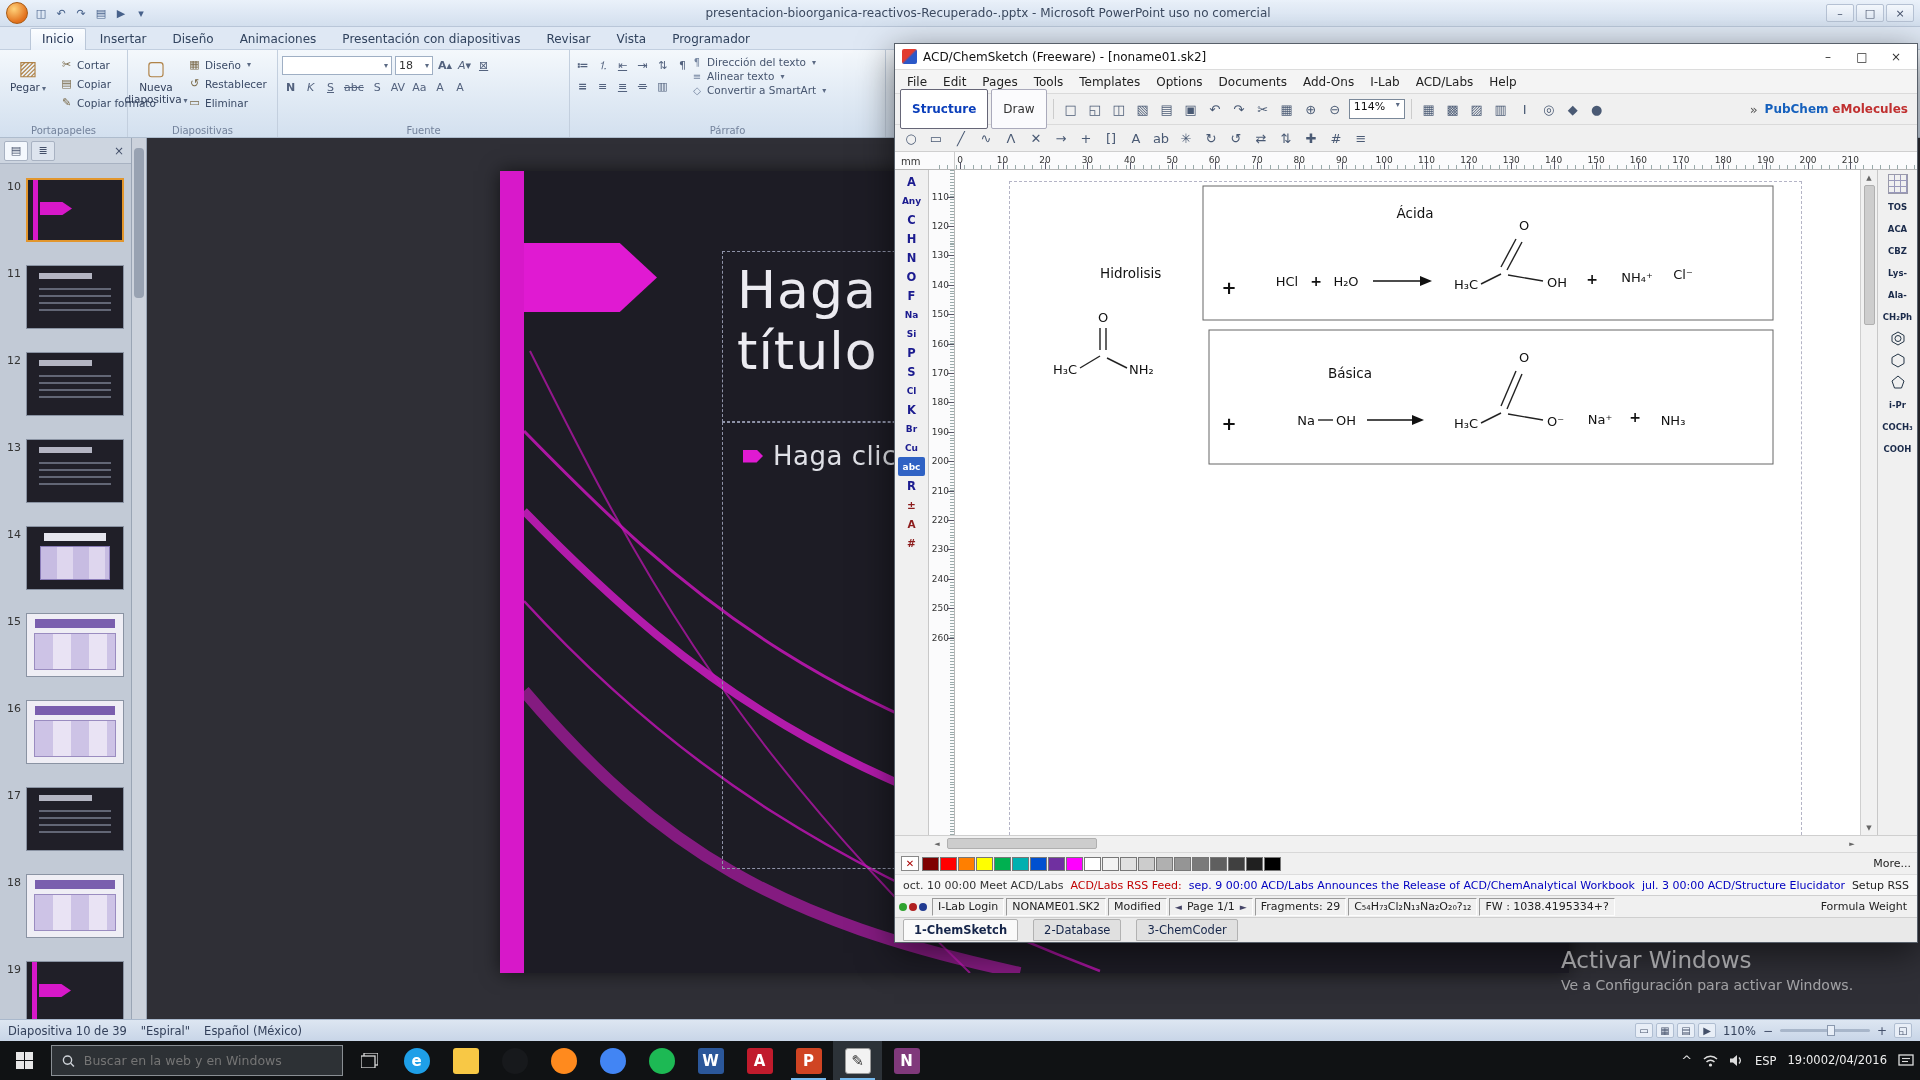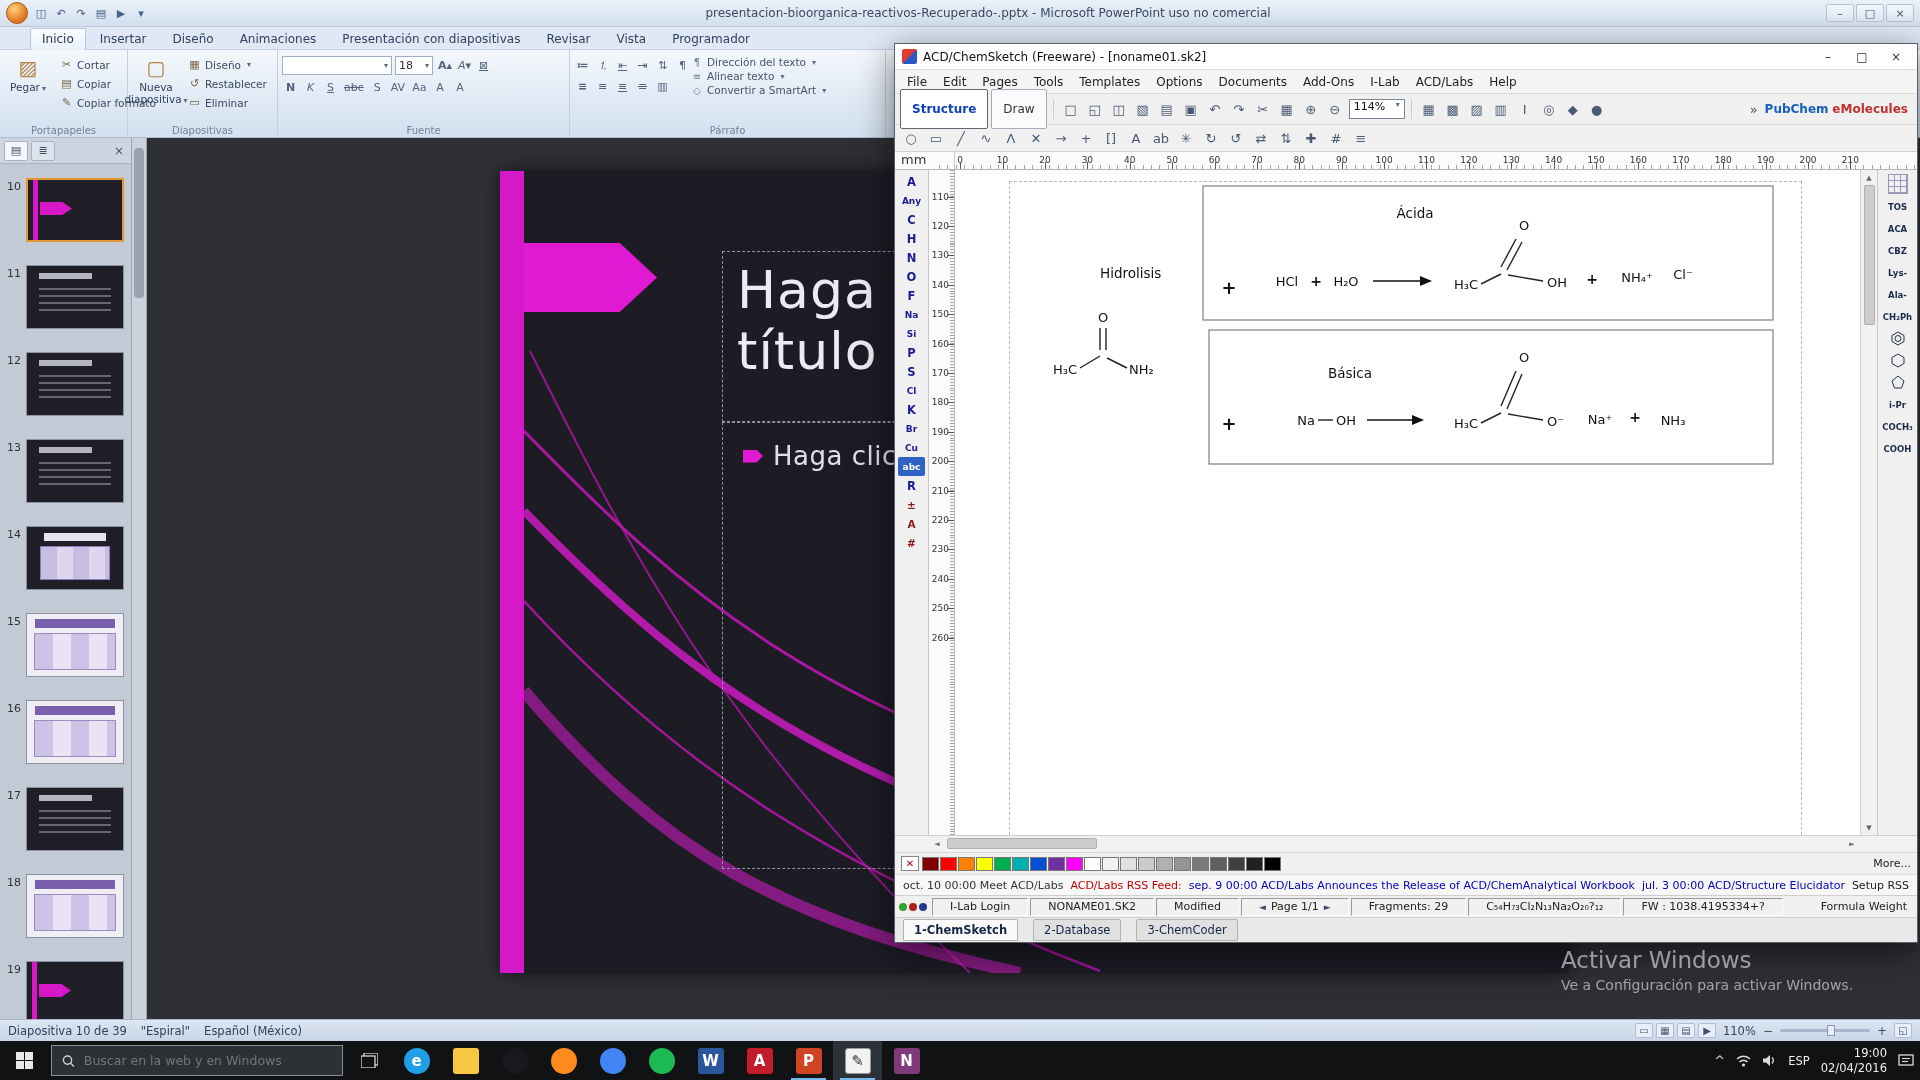--- a/index.html
+++ b/index.html
@@ -97,21 +97,21 @@
 .cs-tabbtn.active{color:#0b3fbb;font-weight:bold;background:#fff;border-color:#667}
 .vsep{width:1px;height:20px;background:#ccc;margin:0 3px;flex:none}
 .tbi{width:22px;height:22px;display:flex;align-items:center;justify-content:center;font-size:13px;color:#4a5a74;border:1px solid transparent;border-radius:2px;flex:none}
 .zoom-box{border:1px solid #7a8899;background:#fff;width:56px;height:20px;font-size:11px;display:flex;justify-content:space-between;padding:0 4px;color:#111}
 .cs-more{margin-left:auto;font-size:13px;color:#555;padding:0 4px}
 .brand{font-size:12px;white-space:nowrap;padding-right:4px}
 .brand .b1{color:#1560bd;font-weight:bold}
 .brand .b2{color:#c03030;font-weight:bold}
 .cs-tb2{height:27px;display:flex;align-items:center;gap:3px;padding:0 5px;border-bottom:1px solid #cfcfcf;flex:none}
 .cs-rulerrow{height:18px;display:flex;flex:none;background:#fbfbfc;border-bottom:1px solid #b8b8b8}
-.ruler-corner{width:60px;flex:none;font-size:13px;color:#333;display:flex;align-items:flex-end;padding:0 0 2px 6px;border-right:1px solid #ccc}
+.ruler-corner{width:60px;flex:none;font-size:10px;color:#333;display:flex;align-items:flex-end;padding:0 0 2px 6px;border-right:1px solid #ccc}
 .hruler{flex:1;display:flex;align-items:flex-end;overflow:hidden;margin-left:-16px;position:relative}
 .hruler::before{content:"";position:absolute;left:0;right:0;bottom:0;height:4px;background:repeating-linear-gradient(90deg,#9aa 0 1px,transparent 1px 8.48px)}
 .hnum{width:42.4px;flex:none;text-align:center;font-size:9px;color:#333;position:relative;padding-bottom:4px}
 .hnum::after{content:"";position:absolute;left:50%;bottom:0;width:1px;height:7px;background:#556}
 .cs-main{flex:1;display:flex;min-height:0}
 .el-bar{width:34px;flex:none;border-right:1px solid #c8c8c8;background:#f0f0f0;padding-top:2px}
 .el-btn{height:19px;margin:0 3px;display:flex;align-items:center;justify-content:center;font-weight:bold;font-size:11.5px;color:#1b1b8f;border:1px solid transparent;border-radius:2px}
 .el-btn.small{font-size:9px}
 .el-btn.sym{color:#8c1b1b;font-size:10.5px}
 .el-btn.active{background:#2f62c4;color:#fff}
@@ -139,21 +139,21 @@
 .nocolor{width:18px;height:15px;border:1px solid #888;display:flex;align-items:center;justify-content:center;font-size:10px;color:#a00;background:#fff;margin-right:2px}
 .swatches{display:flex;gap:1px}
 .swatch{width:17px;height:14px;border:1px solid #777}
 .more-link{margin-left:auto;font-size:11px;color:#222}
 .rss-row{height:21px;flex:none;display:flex;align-items:center;gap:7px;padding:8px 8px;background:#f7f7f7;border-top:1px solid #ddd;font-size:11px;white-space:nowrap;overflow:hidden}
 .rss-seg{flex:none}
 .setup-rss{margin-left:auto;font-size:11px;color:#222;flex:none}
 .cs-status{height:22px;flex:none;display:flex;align-items:center;gap:2px;padding:0 4px;background:#f0f0f0;border-top:1px solid #cfcfcf}
 .dots{display:flex;gap:2px;margin-right:3px}
 .dot{width:8px;height:8px;border-radius:50%}
-.seg{border:1px solid;border-color:#9a9a9a #fdfdfd #fdfdfd #9a9a9a;height:18px;display:flex;align-items:center;padding:0 17px;font-size:11px;color:#222;gap:5px;white-space:nowrap}
+.seg{border:1px solid;border-color:#9a9a9a #fdfdfd #fdfdfd #9a9a9a;height:18px;display:flex;align-items:center;padding:0 5px;font-size:11px;color:#222;gap:5px;white-space:nowrap}
 .seg .pg{font-size:9px;color:#446}
 .fw-label{margin-left:auto;font-size:11px;color:#222;padding-right:6px}
 .cs-tabs{height:25px;flex:none;display:flex;align-items:center;gap:15px;padding:1px 8px;background:#e9e9e9;border-top:1px solid #cfcfcf}
 .btab{padding:3px 10px;font-size:11.5px;color:#15254a;border:1px solid #b2b2b2;border-radius:2px 2px 0 0;background:#e0e0e0}
 .btab.active{background:#fafafa;font-weight:bold}
 
 
 #watermark{position:absolute;left:1561px;top:947px;z-index:20;color:rgba(255,255,255,.55);pointer-events:none}
 #watermark .w1{font-size:23px}
 #watermark .w2{font-size:14px;margin-top:4px}
@@ -168,21 +168,21 @@
 .tapp{width:49px;display:flex;align-items:center;justify-content:center;position:relative}
 .tapp.active::after{content:"";position:absolute;bottom:0;left:7px;right:7px;height:2px;background:#76b9ed}
 .tapp.focused{background:#2c3238}
 .tglyph{width:26px;height:26px;display:flex;align-items:center;justify-content:center;color:#fff;font-weight:bold;font-size:15px;border-radius:3px}
 .tapp.circle .tglyph{border-radius:50%}
 .tapp.lightbg .tglyph{color:#333;border:1px solid #9a9a9a}
 .tapp.chrome .tglyph{background:#4285f4;background-image:radial-gradient(circle at 50% 50%,#fff 0 4px,#4285f4 4px 9px,transparent 9px),conic-gradient(#ea4335 0 33%,#fbbc05 0 66%,#34a853 0)}
 .tray{margin-left:auto;display:flex;align-items:center;gap:11px;padding-right:6px}
 .trayi{display:flex;align-items:center;justify-content:center;color:#ddd;font-size:13px}
 .lang{font-size:11.5px;color:#eee}
-.clock{display:flex;flex-direction:column;align-items:flex-end;justify-content:center;line-height:1.25;font-size:11.5px;color:#eee}
+.clock{display:flex;flex-direction:row;align-items:flex-end;justify-content:center;line-height:1.25;font-size:11.5px;color:#eee}
 svg text{font-family:"DejaVu Sans","Liberation Sans",sans-serif}
 </style>
 </head>
 <body>
 
 <div id="screen">
 
   <div id="pp">
     <div class="pp-titlebar">
       <div class="orb"></div>

